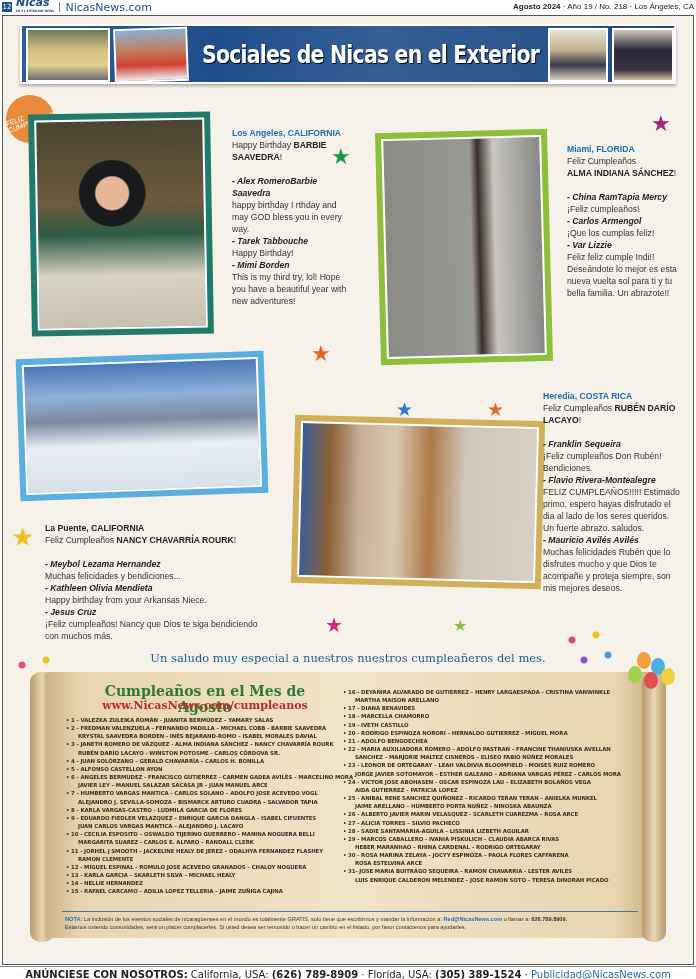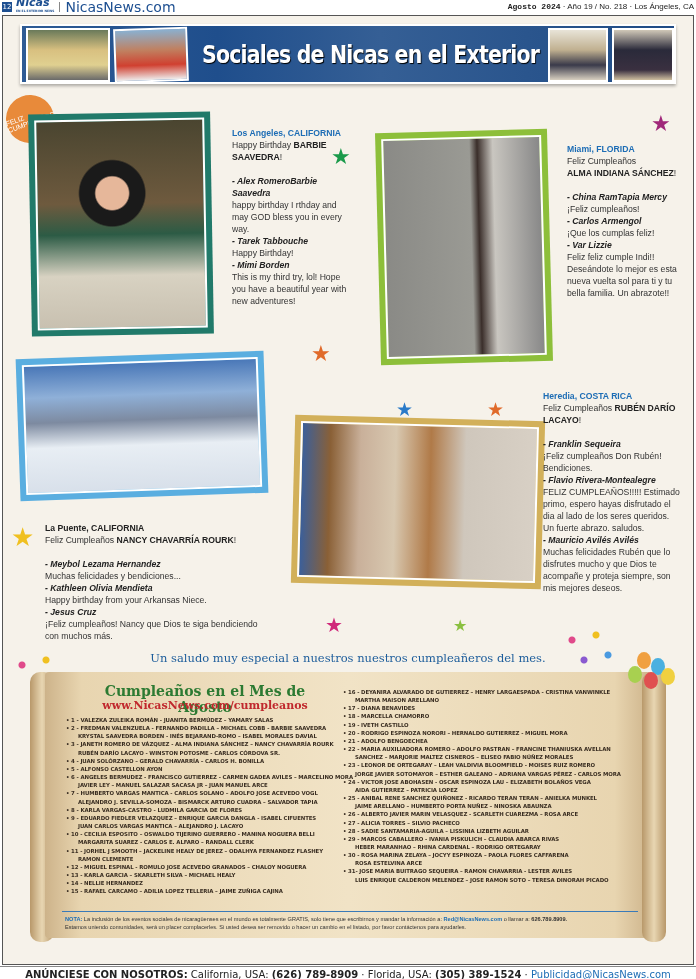--- a/index.html
+++ b/index.html
@@ -4,23 +4,23 @@
 <style>
   * { box-sizing: border-box; margin: 0; padding: 0; }
   html, body { width: 696px; height: 979px; overflow: hidden; background: #fff; }
   body { font-family: "Liberation Sans", sans-serif; color: #222; position: relative; }
 
   .topbar { position: absolute; left: 0; top: 0; width: 696px; height: 14px; display: flex; align-items: center; font-size: 9px; font-family: "DejaVu Sans", sans-serif; }
   .pagenum { background: #1d4f91; color: #fff; font-size: 7px; width: 10px; height: 10px; display: flex; align-items: center; justify-content: center; margin-left: 2px; }
   .logo { color: #1d4f91; font-weight: bold; font-style: italic; font-size: 11px; margin-left: 4px; line-height: 9px; }
   .logo small { display: block; font-size: 3px; font-style: normal; }
   .sep { width: 1px; height: 10px; background: #888; margin: 0 5px; }
-  .site { color: #1d4f91; font-size: 14px; }
+  .site { color: #1d4f91; font-size: 11px; }
   .issue { position: absolute; right: 2px; top: 2px; font-size: 8px; color: #222; }
-  .issue b { font-weight: bold; font-family: Liberation Mono, monospace; }
+  .issue b { font-weight: bold; }
 
   .frame { position: absolute; left: 2px; top: 15px; width: 692px; height: 950px; border: 1px solid #555; background: #f6f2ea; }
 
   .banner { position: absolute; left: 20px; top: 24px; width: 656px; height: 60px; background: linear-gradient(90deg,#2e5b95,#1f4e8c 30%,#355f95 55%,#1f4b85); border: 2px solid #fff; box-shadow: 0 2px 3px rgba(0,0,0,.3); }
   .banner .photo { position: absolute; top: 2px; height: 54px; border: 2px solid #fff; }
   .banner-title { position: absolute; left: 180px; top: 14px; color: #fff; font-size: 25px; font-family: "DejaVu Sans", sans-serif; font-weight: bold; letter-spacing: -1px; transform: scaleX(.82); transform-origin: left; white-space: nowrap; text-shadow: 1px 1px 1px #000; }
 
   .badge { position: absolute; left: 6px; top: 95px; width: 48px; height: 48px; border-radius: 50%; background: #e88a3a; color: #fff; font-size: 7px; display: flex; align-items: center; justify-content: center; transform: rotate(-20deg); }
 
   .pframe { position: absolute; padding: 6px; }

